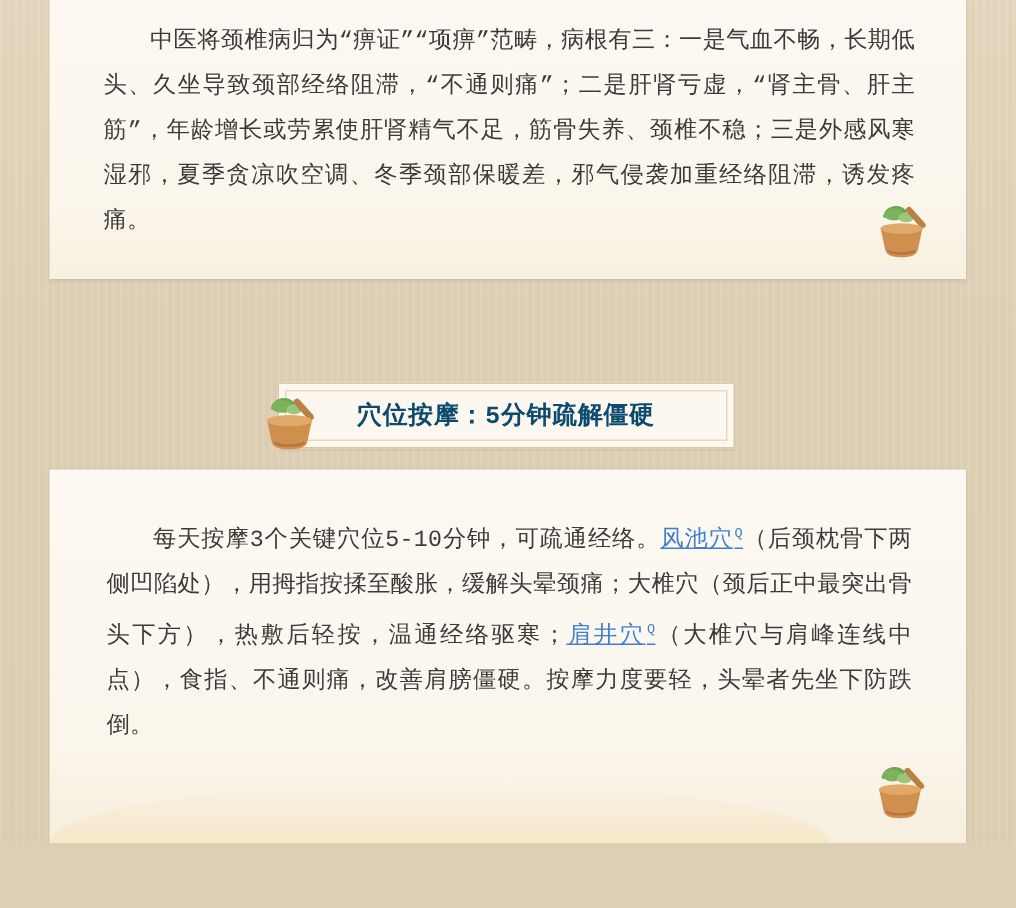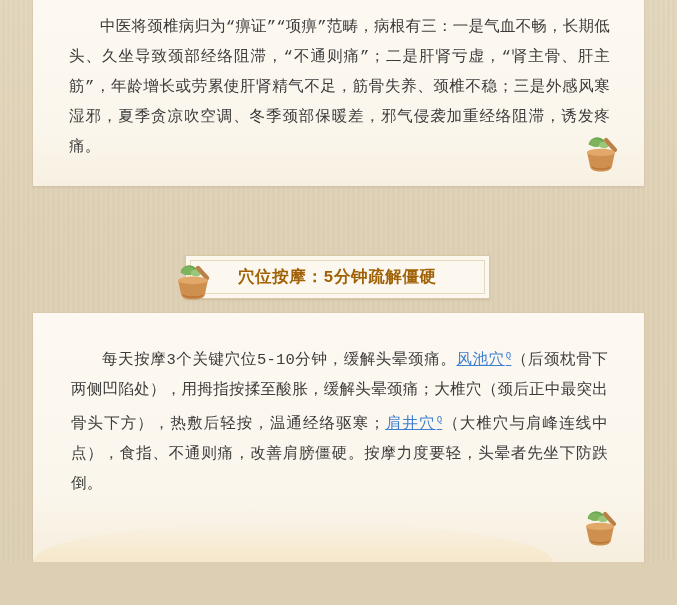--- a/index.html
+++ b/index.html
@@ -113,21 +113,21 @@
   .banner-title {
     position: absolute;
     left: 52px;
     right: 14px;
     top: 0;
     bottom: 0;
     display: flex;
     align-items: center;
     font-size: 16.5px;
     font-weight: bold;
-    color: #a16207;
+    color: #0c4a6e;
     letter-spacing: 0.6px;
   }
   
   .mortar {
     position: absolute;
     width: 44px;
     height: 40px;
   }
   .mortar.banner-icon {
     left: -17px;
@@ -193,21 +193,21 @@
         <path d="M9 16 L39 16 L36 30 C35.4 33.4 32.4 35.5 24 35.5 C15.6 35.5 12.6 33.4 12 30 Z" fill="#cf8f4e"></path>
         <ellipse cx="24" cy="16.4" rx="15" ry="3.8" fill="#e2a869"></ellipse>
         <path d="M14 31 C17 33.8 31 33.8 34 31" stroke="#b9763c" stroke-width="1.6" fill="none"></path>
       </svg>
     </span>
     <div class="banner-title">穴位按摩：5分钟疏解僵硬</div>
   </div>
 
   <div class="card card-bottom">
     <div class="body-text">
-      <span>每天按摩3个关键穴位5-10分钟，缓解头晕颈痛。</span><a class="link" href="#"><span>风池穴</span><span class="sup">Q</span></a><span>（后颈枕骨下两侧凹陷处），用拇指按揉至酸胀，缓解头晕颈痛；大椎穴（颈后正中最突出骨头下方），热敷后轻按，温通经络驱寒；</span><a class="link" href="#"><span>肩井穴</span><span class="sup">Q</span></a><span>（大椎穴与肩峰连线中点），食指、不通则痛，改善肩膀僵硬。按摩力度要轻，头晕者先坐下防跌倒。</span>
+      <span>每天按摩3个关键穴位5-10分钟，可疏通经络。</span><a class="link" href="#"><span>风池穴</span><span class="sup">Q</span></a><span>（后颈枕骨下两侧凹陷处），用拇指按揉至酸胀，缓解头晕颈痛；大椎穴（颈后正中最突出骨头下方），热敷后轻按，温通经络驱寒；</span><a class="link" href="#"><span>肩井穴</span><span class="sup">Q</span></a><span>（大椎穴与肩峰连线中点），食指、不通则痛，改善肩膀僵硬。按摩力度要轻，头晕者先坐下防跌倒。</span>
     </div>
 
     <span class="mortar corner-bottom">
       <svg width="44" height="40" viewBox="0 0 44 40" xmlns="http://www.w3.org/2000/svg">
         <path d="M11 8 C13 2 20 1 24 5" stroke="#6aa84f" stroke-width="2.6" fill="none" stroke-linecap="round"></path>
         <ellipse cx="17" cy="7" rx="6.5" ry="4" fill="#7cb35c"></ellipse>
         <ellipse cx="25" cy="9" rx="5" ry="3.2" fill="#9ac77a"></ellipse>
         <path d="M27 4 L36 14" stroke="#b98048" stroke-width="4.2" stroke-linecap="round"></path>
         <path d="M8 16 L36 16 L33 30 C32.4 33.4 29.6 35.5 22 35.5 C14.4 35.5 11.6 33.4 11 30 Z" fill="#cf8f4e"></path>
         <ellipse cx="22" cy="16.4" rx="14" ry="3.6" fill="#e2a869"></ellipse>

